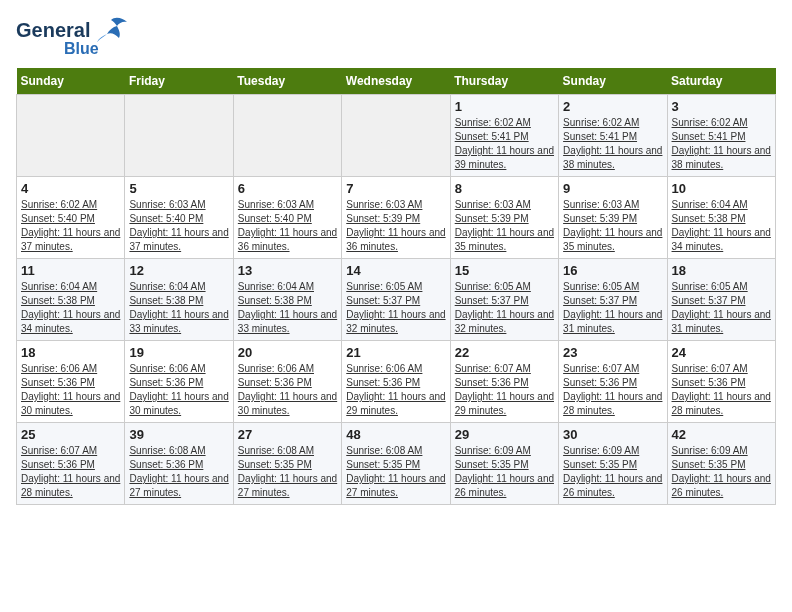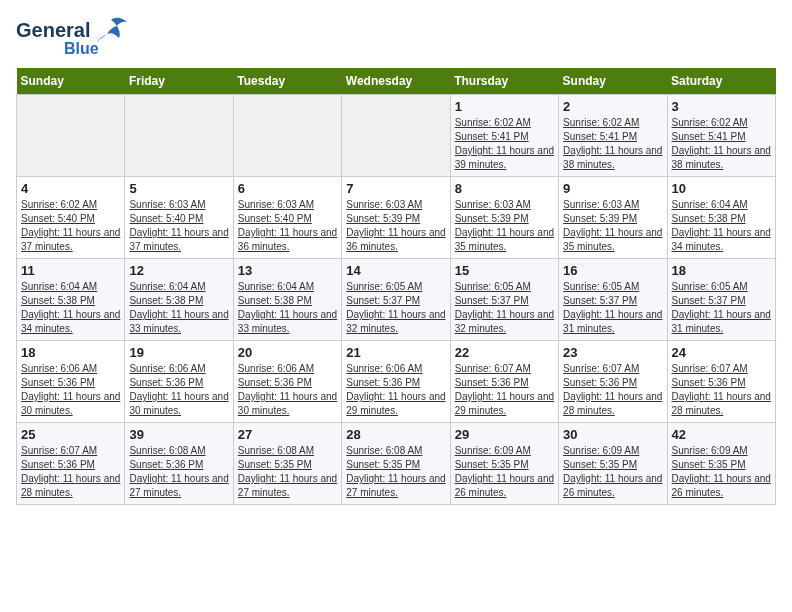--- a/index.html
+++ b/index.html
@@ -278,21 +278,21 @@
 Sunset: 5:36 PM
 Daylight: 11 hours and 27 minutes.</div>
         </td>
         <td>
           <span class="day-num">27</span>
           <div class="day-info" style="white-space: pre-line;">Sunrise: 6:08 AM
 Sunset: 5:35 PM
 Daylight: 11 hours and 27 minutes.</div>
         </td>
         <td>
-          <span class="day-num">28</span>
+          <span class="day-num">48</span>
           <div class="day-info" style="white-space: pre-line;">Sunrise: 6:08 AM
 Sunset: 5:35 PM
 Daylight: 11 hours and 27 minutes.</div>
         </td>
         <td>
           <span class="day-num">29</span>
           <div class="day-info" style="white-space: pre-line;">Sunrise: 6:09 AM
 Sunset: 5:35 PM
 Daylight: 11 hours and 26 minutes.</div>
         </td>

